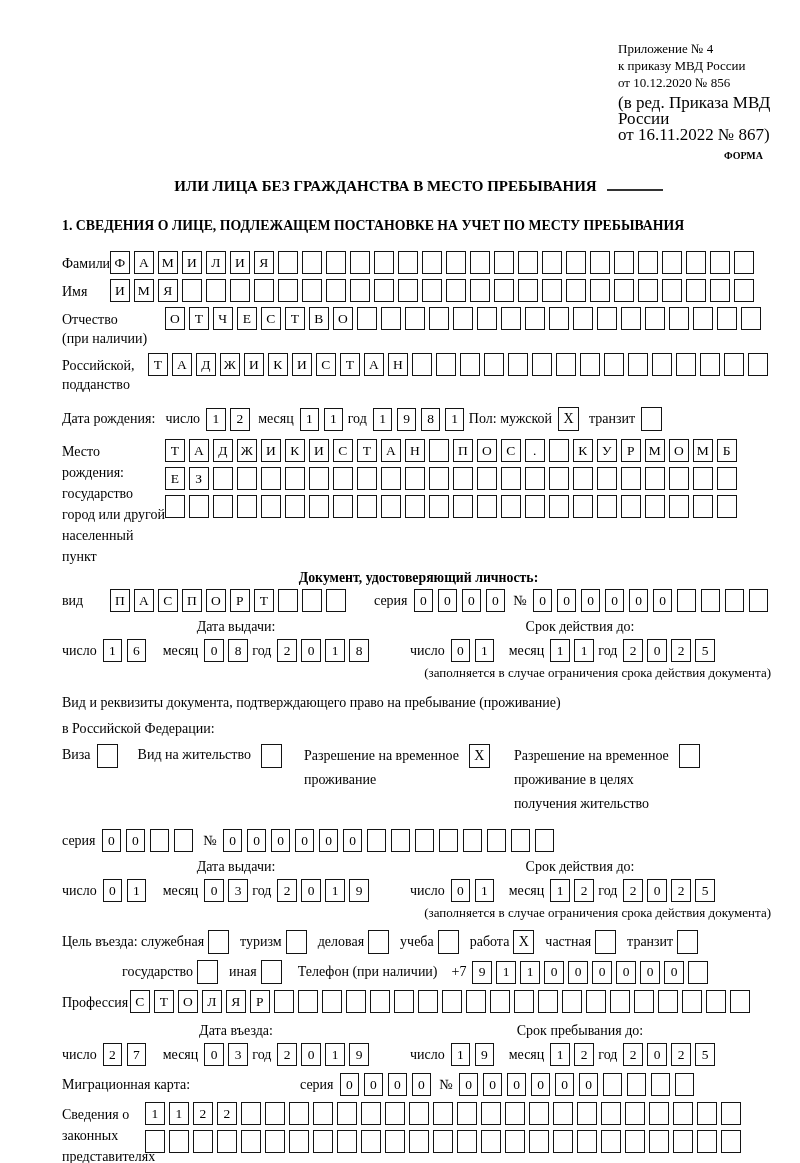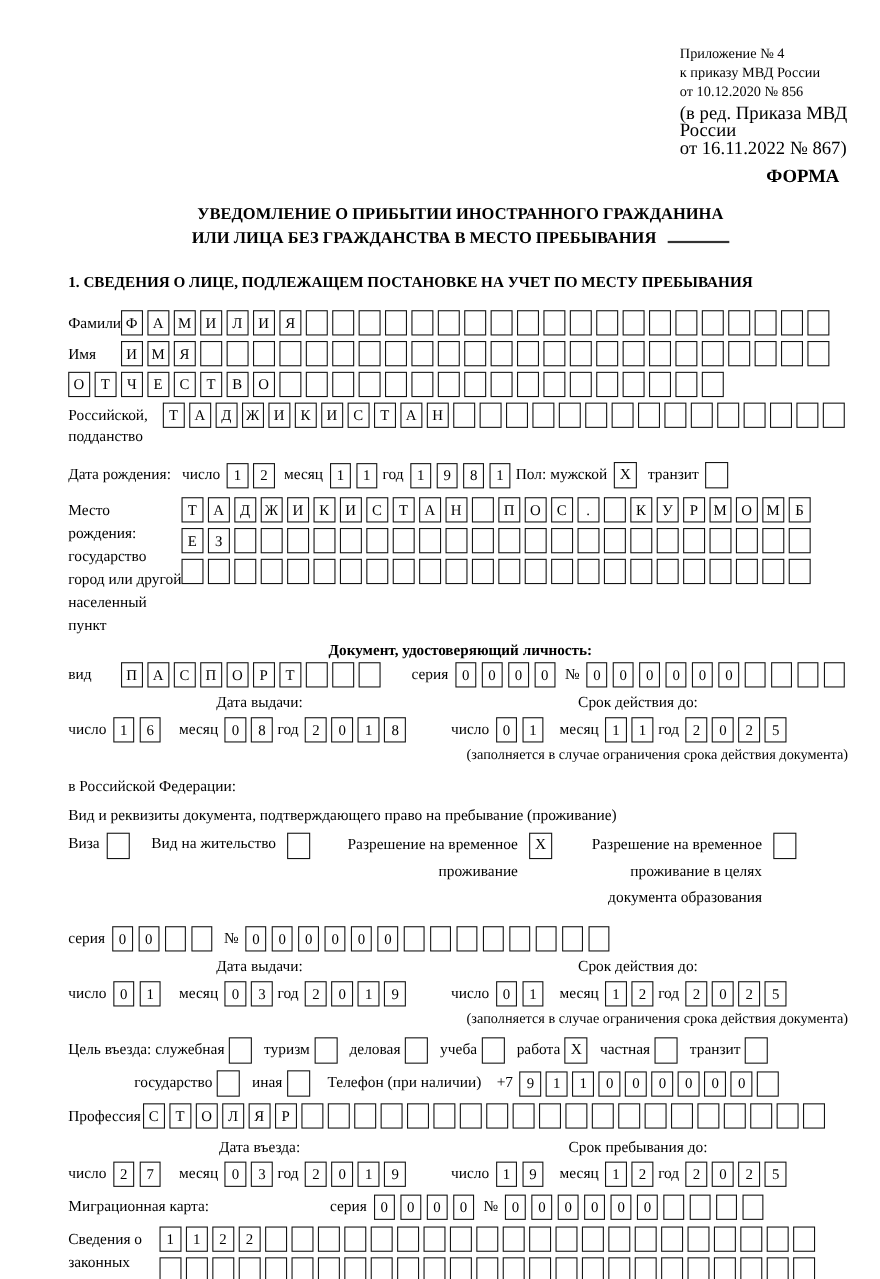--- a/index.html
+++ b/index.html
@@ -5,21 +5,21 @@
   html,body { margin:0; padding:0; }
   body {
     width:800px; height:1163px; background:#ffffff; color:#000;
     font-family:"Liberation Serif", serif; font-size:14px; overflow:hidden;
   }
   .page { box-sizing:border-box; width:800px; height:1163px; padding:40px 25px 0 62px; position:relative; }
 
   
   .annex { margin-left:556px; font-size:13px; line-height:17px; }
   .annex-note { margin-left:556px; margin-top:4px; font-size:17px; line-height:16px; }
-  .forma { text-align:right; padding-right:12px; font-weight:bold; margin-top:7px; font-size:17px; }
+  .forma { text-align:right; padding-right:12px; font-weight:bold; margin-top:7px; font-size:10px; }
 
   .title { text-align:center; font-weight:bold; font-size:15px; line-height:22px; margin-top:14px; }
   .blank-line { display:inline-block; width:56px; border-bottom:2px solid #333; height:0.85em; margin-left:10px; }
   .sec1 { font-weight:bold; font-size:13.8px; margin-top:21px; white-space:nowrap; }
 
   
   .row { display:flex; align-items:flex-start; margin-top:5px; }
   .lbl { flex:none; padding-top:3px; line-height:19px; }
   .w48 { width:48px; } .w68 { width:68px; } .w86 { width:86px; } .w103 { width:103px; } .w83 { width:83px; }
   .cells { display:flex; flex:none; }
@@ -45,21 +45,21 @@
   .col-l { width:348px; }
   .col-r { width:340px; }
   .col-head { text-align:center; margin-bottom:4px; }
   .note-right { text-align:right; font-size:13px; margin-top:3px; padding-right:4px; }
 
   .intro { margin-top:9px; line-height:26px; }
 
   .opts { display:flex; align-items:flex-start; margin-top:2px; }
   .opt { display:flex; align-items:flex-start;font-family:Liberation Serif, serif; }
   .opt .olbl { padding-top:3px; }
-  .opt .center { text-align:right; line-height:24px;margin-left:12px; }
+  .opt .center { text-align:left; line-height:24px; }
 
   .purpose-row { display:flex; align-items:center; margin-top:9px; }
   .purpose-row .plbl { margin-right:4px; }
   .purpose-row .pbox { margin-right:11px; }
 
   .label-col { line-height:21px; padding-top:2px; }
   .stack .cells { margin-bottom:5px; }
 </style>
 </head>
 <body>
@@ -71,21 +71,20 @@
     <div>к приказу МВД России</div>
     <div>от 10.12.2020 № 856</div>
   </div>
   <div class="annex-note">
     <div>(в ред. Приказа МВД России</div>
     <div>от 16.11.2022 № 867)</div>
   </div>
   <div class="forma">ФОРМА</div>
 
   <div class="title">
-    <div>УВЕДОМЛЕНИЕ О ПРИБЫТИИ ИНОСТРАННОГО ГРАЖДАНИНА</div>
     <div><span>ИЛИ ЛИЦА БЕЗ ГРАЖДАНСТВА В МЕСТО ПРЕБЫВАНИЯ</span><span class="blank-line"></span></div>
   </div>
 
   <div class="sec1">1. СВЕДЕНИЯ О ЛИЦЕ, ПОДЛЕЖАЩЕМ ПОСТАНОВКЕ НА УЧЕТ ПО МЕСТУ ПРЕБЫВАНИЯ</div>
 
   <div class="row" style="margin-top:17px;">
     <span class="lbl w48">Фамилия</span>
     <span class="cells">
         <span class="cell">Ф</span>
         <span class="cell">А</span>
@@ -144,20 +143,24 @@
         <span class="cell"></span>
         <span class="cell"></span>
         <span class="cell"></span>
         <span class="cell"></span>
         <span class="cell"></span>
         <span class="cell"></span>
       </span>
   </div>
 
   <div class="row">
+    <span class="lbl w103">
+      <span>Отчество</span><br>
+      <span>(при наличии)</span>
+    </span>
     <span class="cells">
         <span class="cell">О</span>
         <span class="cell">Т</span>
         <span class="cell">Ч</span>
         <span class="cell">Е</span>
         <span class="cell">С</span>
         <span class="cell">Т</span>
         <span class="cell">В</span>
         <span class="cell">О</span>
         <span class="cell"></span>
@@ -427,22 +430,22 @@
               <span class="cell">2</span>
               <span class="cell">5</span>
             </span>
           </span>
       </div>
     </div>
   </div>
   <div class="note-right">(заполняется в случае ограничения срока действия документа)</div>
 
   <div class="intro">
+    <div>Вид и реквизиты документа, подтверждающего право на пребывание (проживание)</div>
     <div>в Российской Федерации:</div>
-    <div>Вид и реквизиты документа, подтверждающего право на пребывание (проживание)</div>
   </div>
 
   <div class="opts">
     <span class="opt">
       <span class="olbl mr6">Виза</span>
       <span class="checkbox"></span>
     </span>
     <span class="opt" style="margin-left:20px;">
       <span class="olbl mr10">Вид на жительство</span>
       <span class="checkbox"></span>
@@ -451,21 +454,21 @@
       <span class="center mr10">
         <span>Разрешение на временное</span><br>
         <span>проживание</span>
       </span>
       <span class="checkbox">X</span>
     </span>
     <span class="opt" style="margin-left:24px;">
       <span class="center mr10">
         <span>Разрешение на временное</span><br>
         <span>проживание в целях</span><br>
-        <span>документа образования</span>
+        <span>получения жительство</span>
       </span>
       <span class="checkbox"></span>
     </span>
   </div>
 
   <div class="inline-row" style="margin-top:13px;">
     <span class="mr6">серия</span>
     <span class="cells">
         <span class="cell">0</span>
         <span class="cell">0</span>

